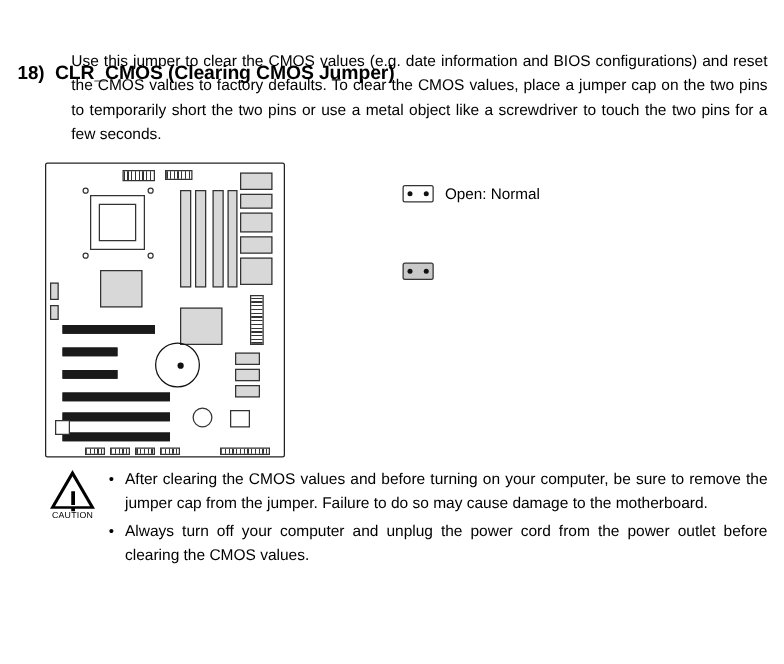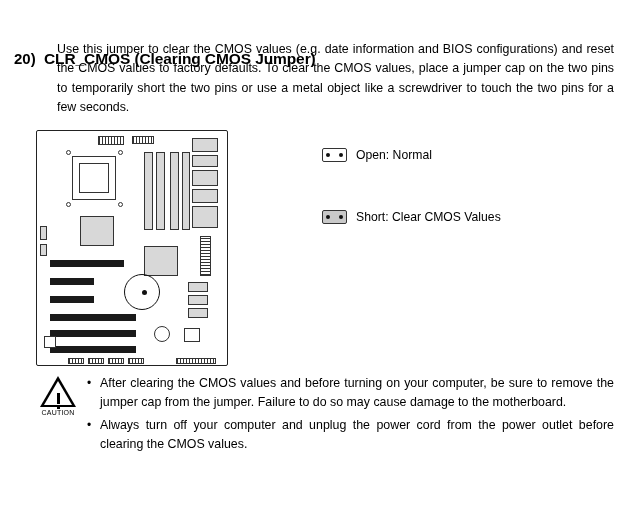--- a/index.html
+++ b/index.html
@@ -226,21 +226,21 @@
     font-size: 12px;
   }
   .bullet b { font-weight: bold; }
 </style>
 </head>
 <body>
 
 <div class="page">
 
   <div class="heading">
-    <span class="heading-num">20)</span>
+    <span class="heading-num">18)</span>
     <span class="heading-text">CLR_CMOS (Clearing CMOS Jumper)</span>
   </div>
 
   <div class="intro">Use this jumper to clear the CMOS values (e.g. date information and BIOS configurations) and reset the CMOS values to factory defaults. To clear the CMOS values, place a jumper cap on the two pins to temporarily short the two pins or use a metal object like a screwdriver to touch the two pins for a few seconds.</div>
 
   <div class="board-wrap">
     <div class="board"></div>
 
     <div class="b bgray" style="left:156px; top:8px; width:26px; height:14px;"></div>
     <div class="b bgray" style="left:156px; top:25px; width:26px; height:12px;"></div>
@@ -301,21 +301,20 @@
         <span class="pin"></span>
         <span class="pin"></span>
       </div>
       <span class="legend-label">Open: Normal</span>
     </div>
     <div class="legend-row">
       <div class="jumper-icon shorted">
         <span class="pin"></span>
         <span class="pin"></span>
       </div>
-      <span class="legend-label">Short: Clear CMOS Values</span>
     </div>
   </div>
 
   <div class="caution-icon">
     <div class="tri">
       <div class="tri-inner">
         <div class="bang"></div>
       </div>
     </div>
     <div class="caution-word">CAUTION</div>

